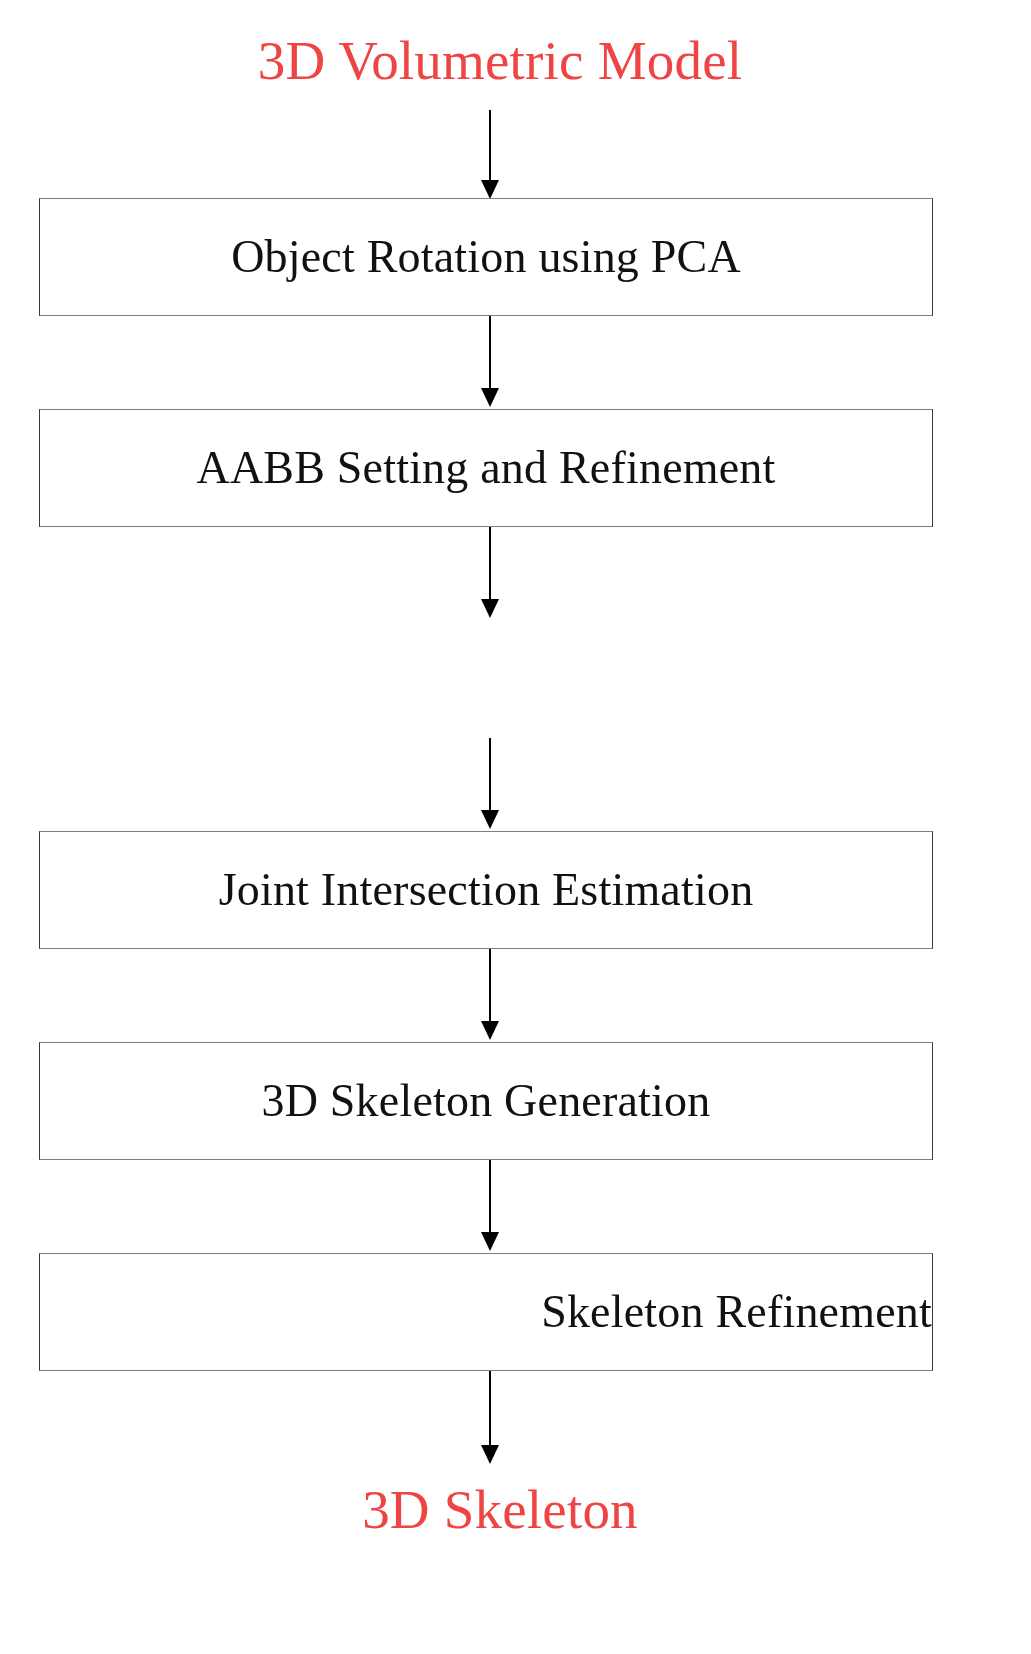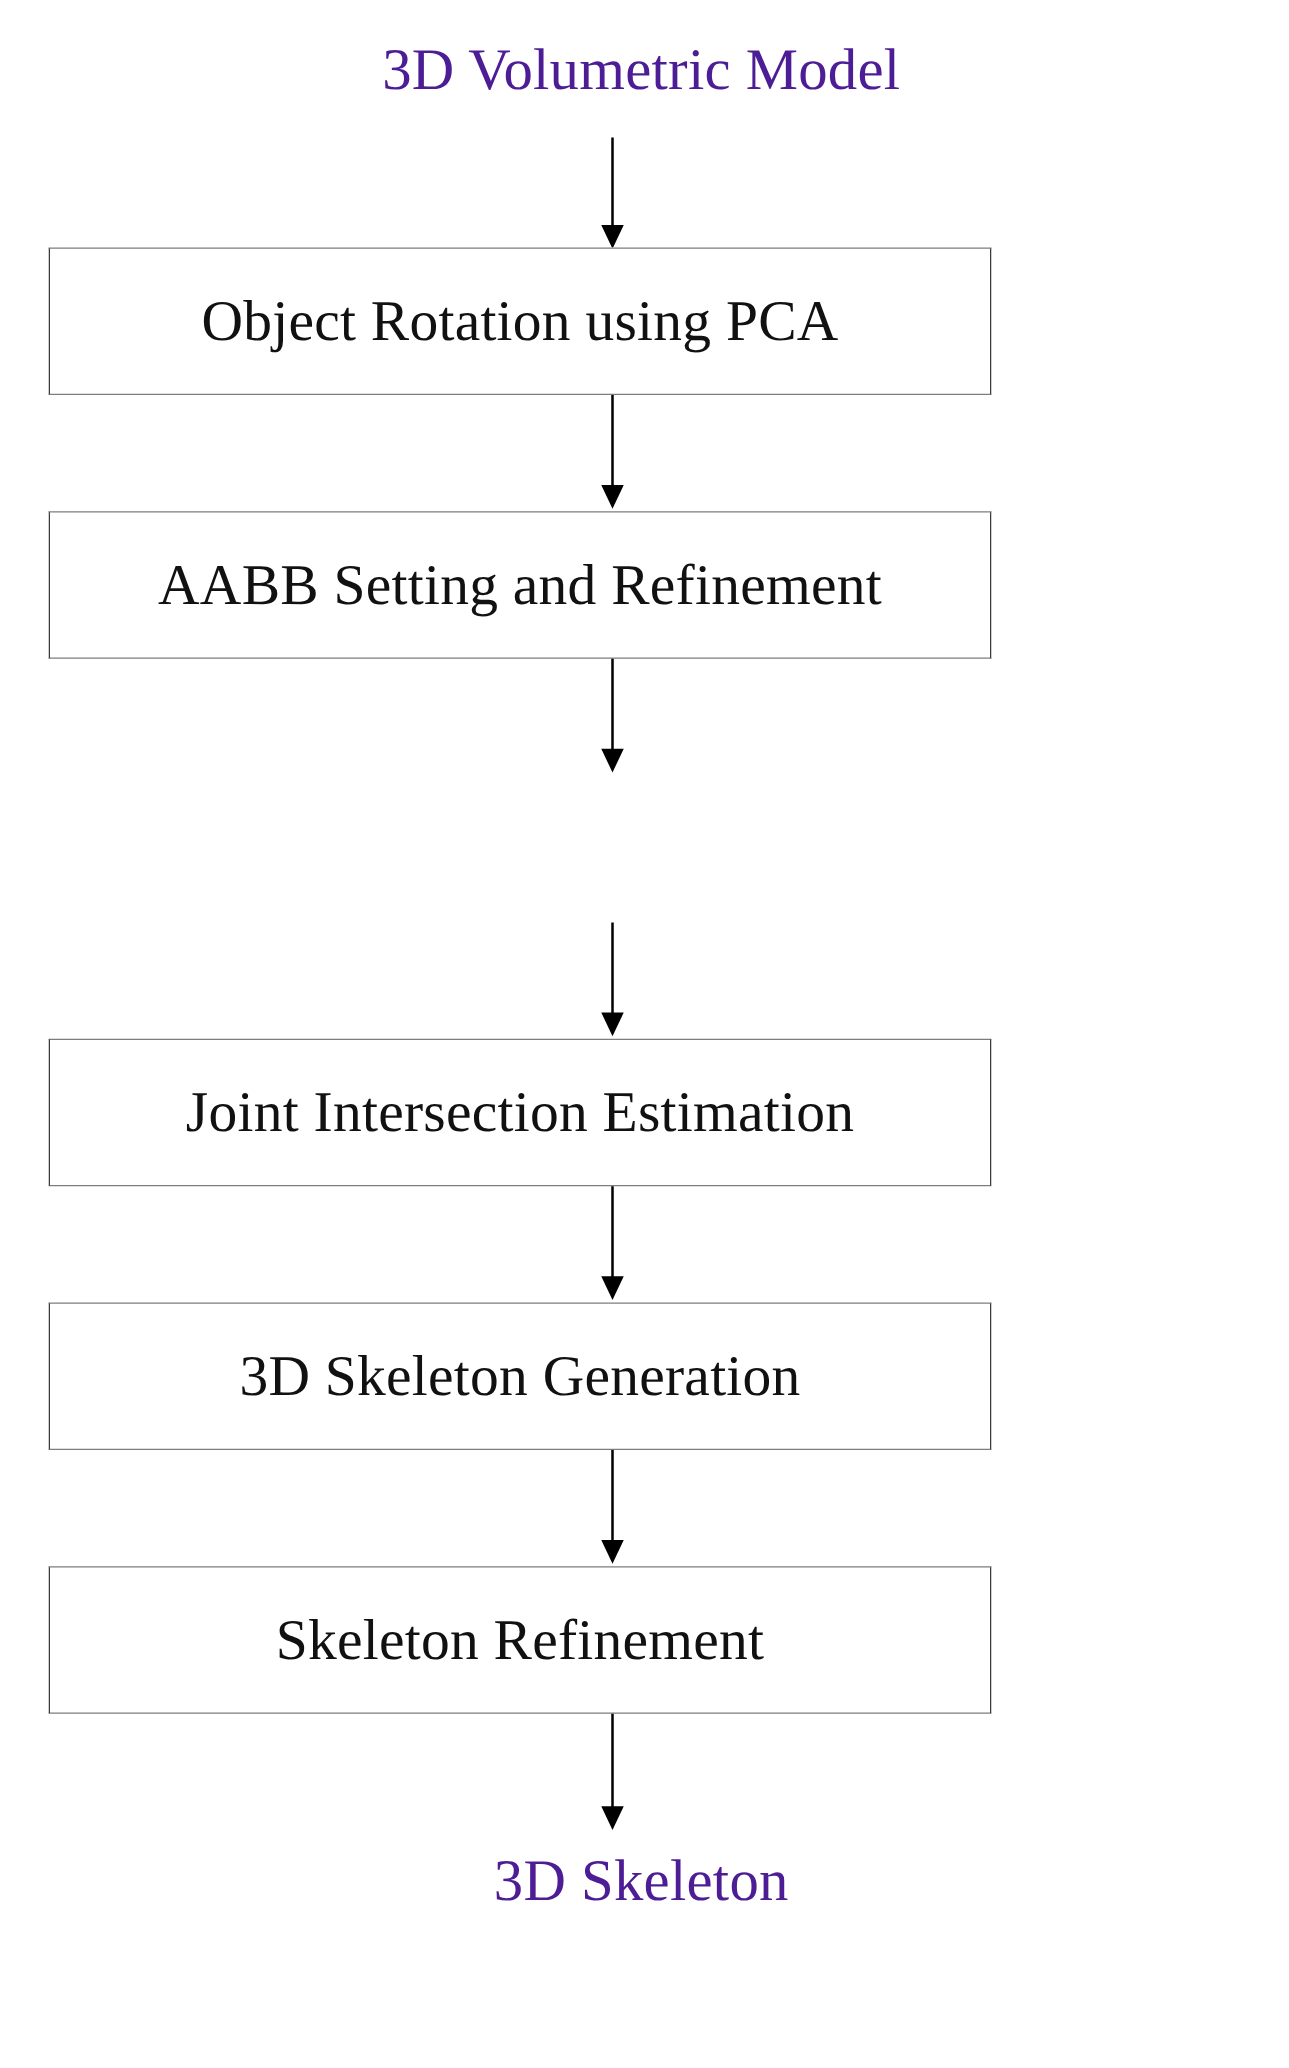--- a/index.html
+++ b/index.html
@@ -21,33 +21,32 @@
     height: 1654px;
     box-sizing: border-box;
   }
 
   
   .terminal-label {
     position: absolute;
     left: 0;
     width: 1000px;
     text-align: center;
-    font-size: 47px;
+    font-size: 55px;
     line-height: 1.05;
     letter-spacing: 0.2px;
     white-space: nowrap;
-    color: #4c1d95;
-    padding-left: 13px;
+    color: #ef4444;
   }
 
   
   .process-box {
     position: absolute;
     left: 39px;
-    width: 754px;
+    width: 894px;
     height: 118px;
     box-sizing: border-box;
     border: 1px solid #4a4a4a;
     border-left-color: #3b3b3b;
     border-top-color: #7d7d7d;
     border-right-color: #3b3b3b;
     border-bottom-color: #7d7d7d;
     background: #ffffff;
     display: flex;
     align-items: center;
@@ -132,21 +131,21 @@
 
   <div class="process-box" style="top:1042px;align-items:center;">
     <span class="box-label">3D Skeleton Generation</span>
   </div>
 
   <div class="connector" style="top:1160px; height:93px;">
     <div class="shaft" style="height:73px;"></div>
     <div class="head" style="top:72px;"></div>
   </div>
 
-  <div class="process-box" style="top:1253px;">
+  <div class="process-box" style="top:1253px;justify-content:flex-end;">
     <span class="box-label">Skeleton Refinement</span>
   </div>
 
   <div class="connector" style="top:1371px; height:95px;">
     <div class="shaft" style="height:75px;"></div>
     <div class="head" style="top:74px;"></div>
   </div>
 
   <div class="terminal-label" style="top:1481px;">3D Skeleton</div>
 

